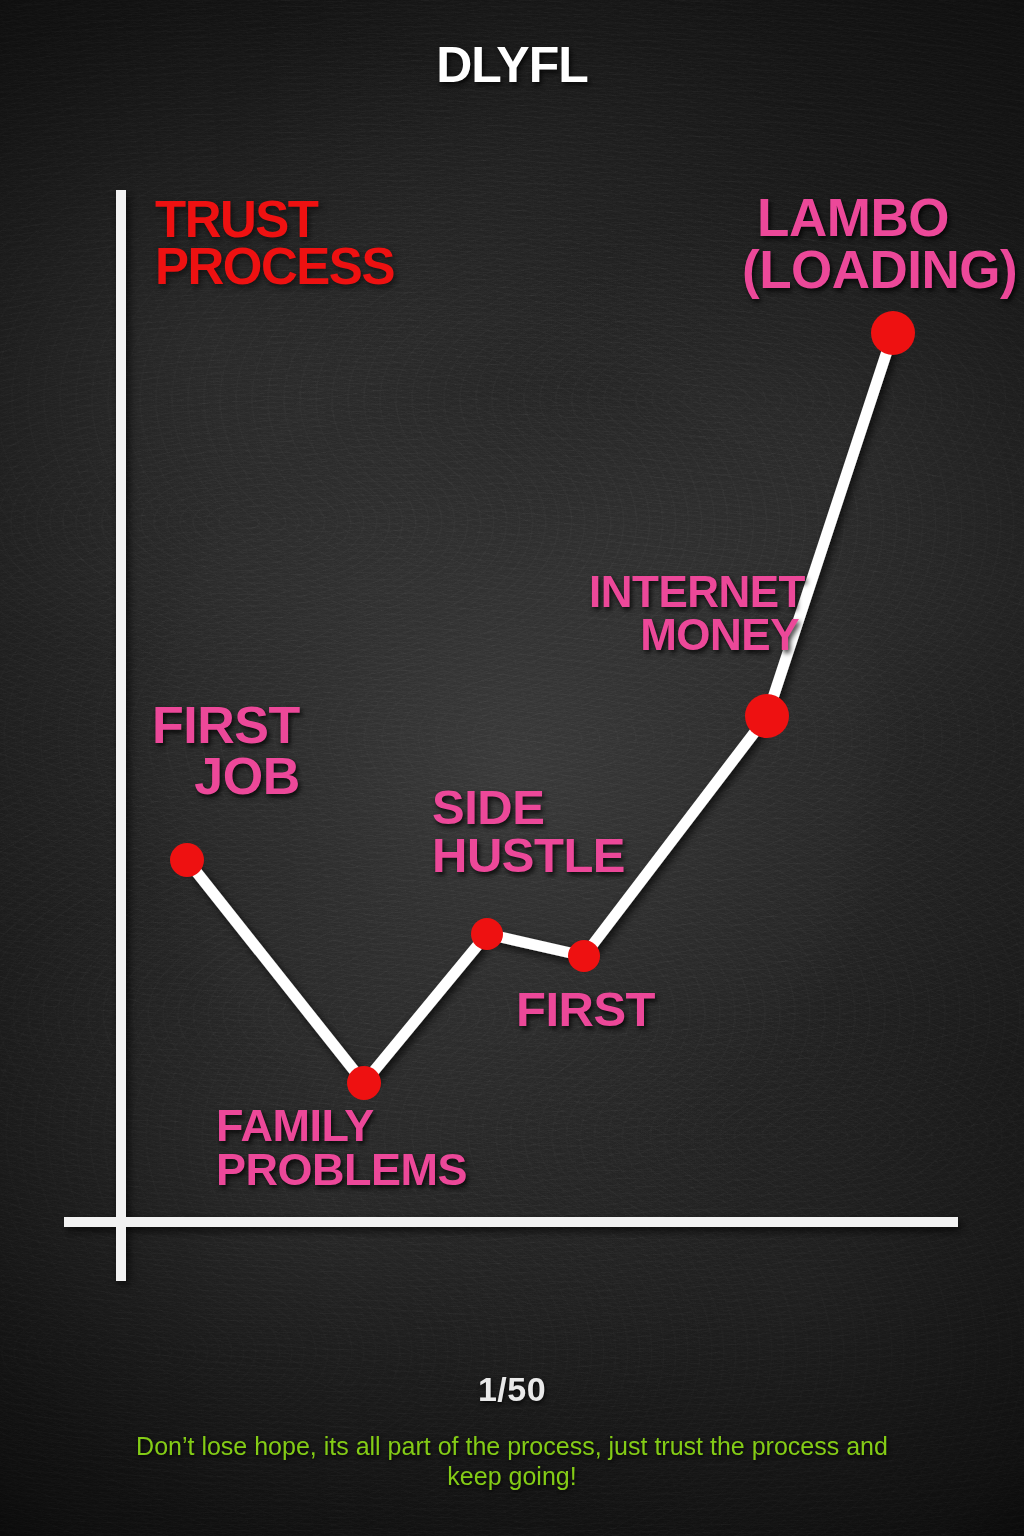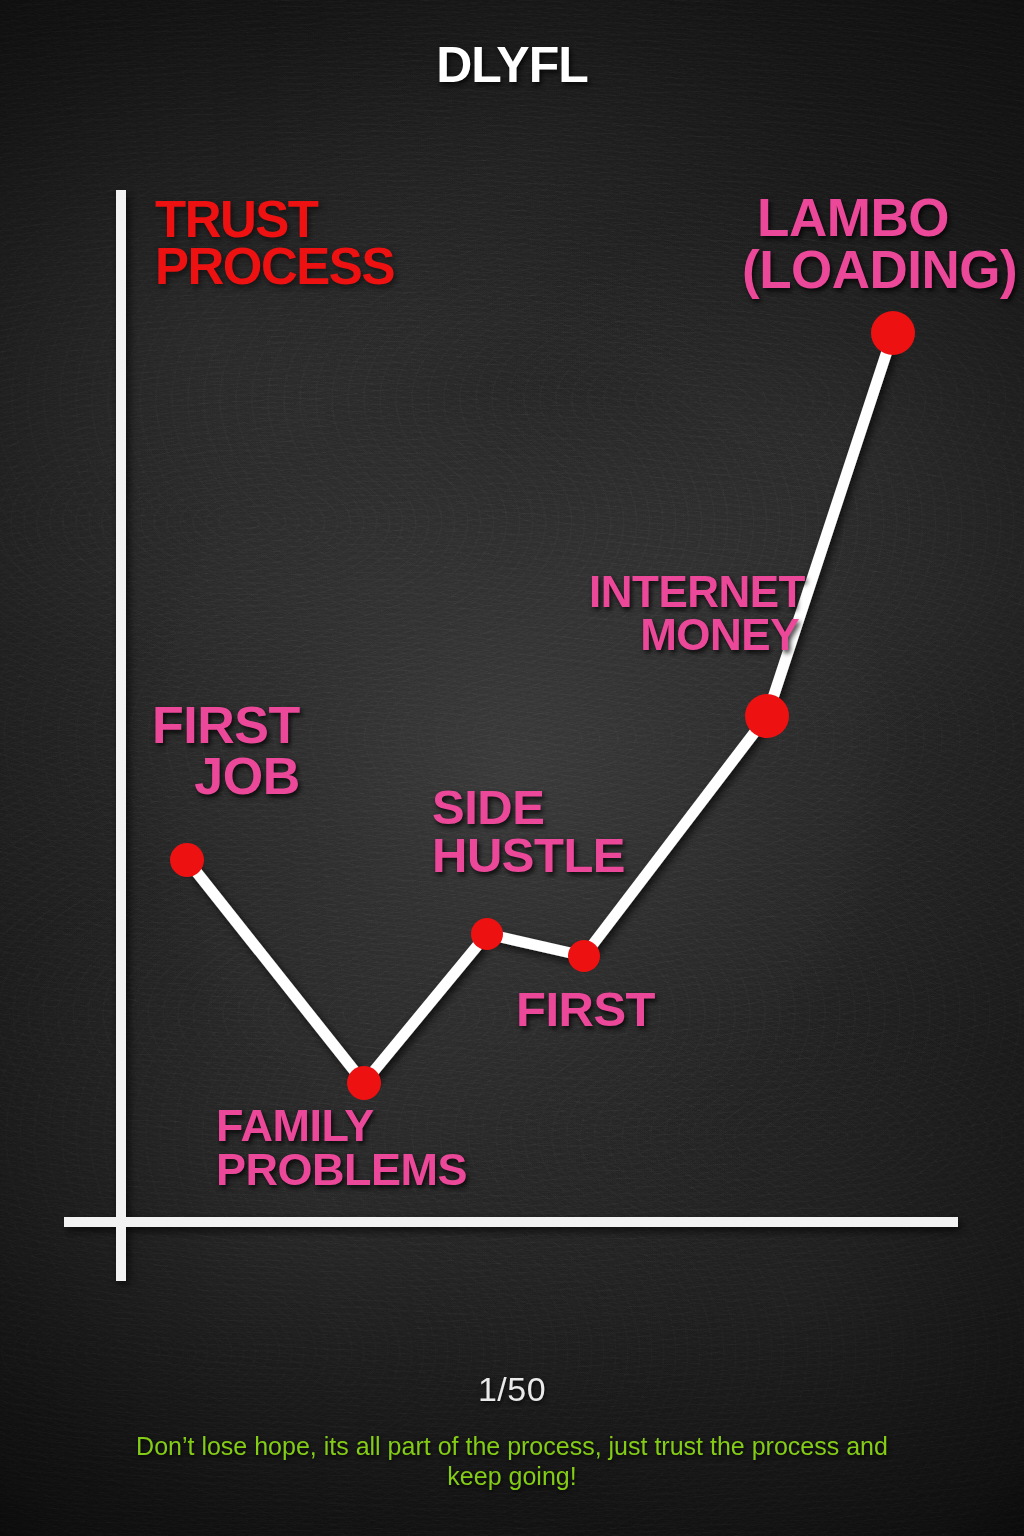--- a/index.html
+++ b/index.html
@@ -104,21 +104,21 @@
   .nl-internet  { left: 589px; top: 570px;  font-size: 44px; text-align: right; width: 210px; }
   .nl-lambo     { left: 742px; top: 192px;  font-size: 53px; text-align: center; width: 222px; }
 
   #page-counter {
     position: absolute;
     left: 0; right: 0;
     top: 1370px;
     text-align: center;
     color: #e9e9e9;
     font-size: 34px;
-    font-weight: 400;
+    font-weight: 700;
     letter-spacing: 0.5px;
     text-shadow: 1px 2px 4px rgba(0,0,0,.8);
   }
   #caption {
     position: absolute;
     left: 112px; right: 112px;
     top: 1432px;
     text-align: center;
     color: #84cc16;
     font-size: 25px;

